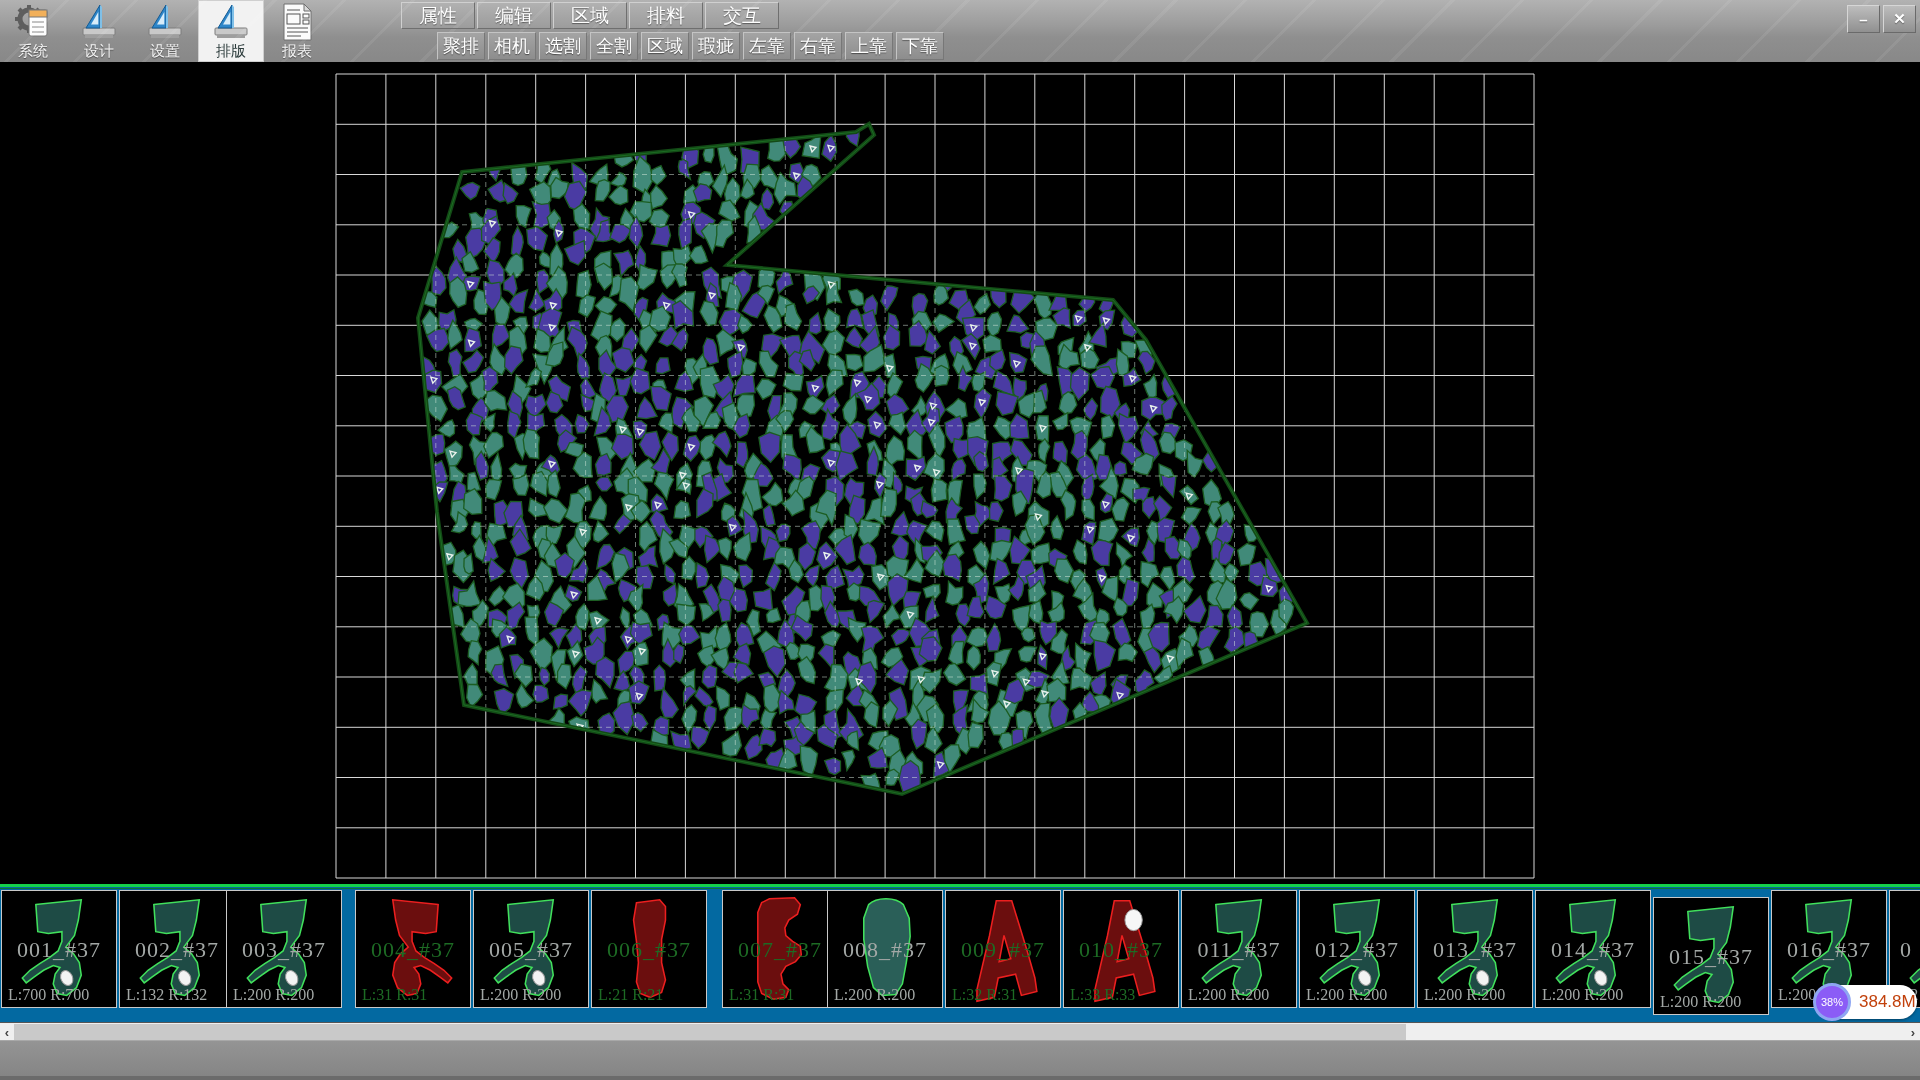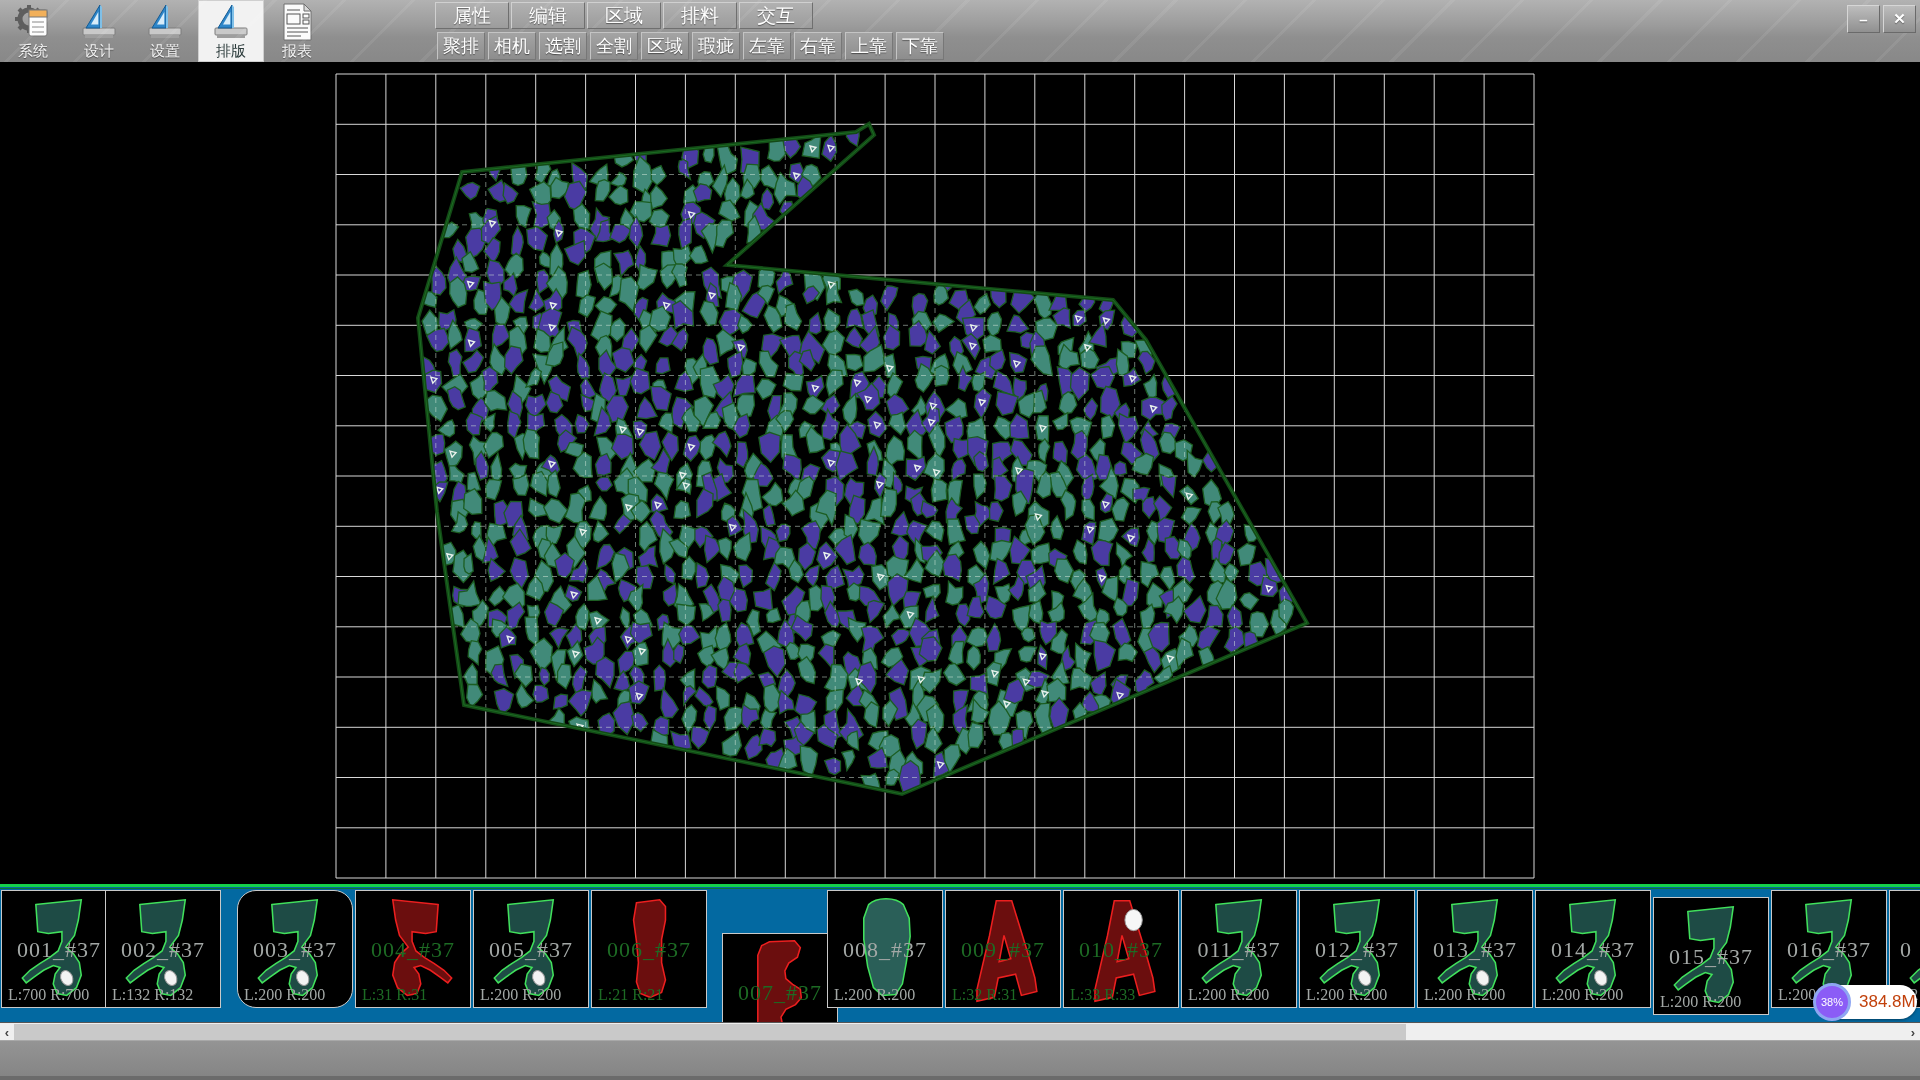--- a/index.html
+++ b/index.html
@@ -14,21 +14,21 @@
     background:repeating-linear-gradient(135deg,transparent 0 46px,rgba(255,255,255,.07) 46px 49px);
     pointer-events:none;}
   .appbar{position:absolute;left:0;top:0;height:62px;display:flex;}
   .app-btn{width:66px;height:62px;display:flex;flex-direction:column;align-items:center;
     justify-content:flex-start;cursor:default;}
   .app-btn.selected{background:#f2f2f2;box-shadow:inset 0 0 0 1px #cfcfcf;}
   .app-icon{width:40px;height:40px;margin-top:2px;position:relative;}
   .app-label{font-size:15px;color:#f4f4f4;text-shadow:0 1px 1px rgba(0,0,0,.45);line-height:18px;}
   .app-btn.selected .app-label{color:#2b3b3b;text-shadow:none;}
 
-  .tabs{position:absolute;left:435px;top:2px;display:flex;z-index:2;}
+  .tabs{position:absolute;left:401px;top:2px;display:flex;z-index:2;}
   .tab{width:74px;height:27px;border:1px solid;border-color:#d0d0d0 #6f6f6f #6f6f6f #d0d0d0;
     box-sizing:border-box;margin-right:2px;display:flex;align-items:center;justify-content:center;
     color:#fff;font-size:19px;text-shadow:0 1px 1px rgba(0,0,0,.45);background:rgba(255,255,255,.03);}
   .tools{position:absolute;left:417px;top:32px;display:flex;z-index:2;padding-left:20px;}
   .tool-btn{width:48px;height:28px;margin-right:3px;display:flex;align-items:center;justify-content:center;
     color:#fff;font-size:18px;text-shadow:0 1px 1px rgba(0,0,0,.5);
     background:linear-gradient(#a4a4a4,#8d8d8d);border:1px solid;border-color:#c4c4c4 #777 #777 #c4c4c4;
     box-sizing:border-box;}
   .win-controls{position:absolute;right:4px;top:5px;display:flex;gap:3px;z-index:3;}
   .win-btn{width:33px;height:28px;display:flex;align-items:center;justify-content:center;
@@ -1260,31 +1260,31 @@
       <div class="cell" style="left: 1px;">
         <svg width="100" height="114" viewBox="0 0 100 118">
        <g>
             <path d="M25,12 L72,7 L69,28 L65,44 L56,56 L64,63 L70,72 L72,85 L67,98 L57,106 L47,104 L43,94 L45,84 L50,77 L43,75 L33,80 L23,87 L15,93 L11,88 L19,80 L29,73 L39,67 L48,60 L52,50 L52,40 L38,42 L27,40 Z" fill="#1e4b45" stroke="#41e05c" stroke-width="1.6" fill-rule="evenodd"></path>
           </g>
        <ellipse cx="57" cy="88" rx="6" ry="8" transform="rotate(-25 57 88)" fill="#f3f3f3" stroke="#9a9a9a"></ellipse>
      </svg>
      <div class="cell-name lbl-gray">001_#37</div>
      <div class="cell-sub lbl-gray">L:700 R:700</div>
       </div>
-      <div class="cell" style="left: 105px;">
+      <div class="cell" style="left: 119px;">
         <svg width="100" height="114" viewBox="0 0 100 118">
        <g>
             <path d="M25,12 L72,7 L69,28 L65,44 L56,56 L64,63 L70,72 L72,85 L67,98 L57,106 L47,104 L43,94 L45,84 L50,77 L43,75 L33,80 L23,87 L15,93 L11,88 L19,80 L29,73 L39,67 L48,60 L52,50 L52,40 L38,42 L27,40 Z" fill="#1e4b45" stroke="#41e05c" stroke-width="1.6" fill-rule="evenodd"></path>
           </g>
        <ellipse cx="57" cy="88" rx="6" ry="8" transform="rotate(-25 57 88)" fill="#f3f3f3" stroke="#9a9a9a"></ellipse>
      </svg>
      <div class="cell-name lbl-gray">002_#37</div>
      <div class="cell-sub lbl-gray">L:132 R:132</div>
       </div>
-      <div class="cell" style="left: 237px; border-radius: 19px;">
+      <div class="cell" style="left: 226px;">
         <svg width="100" height="114" viewBox="0 0 100 118">
        <g>
             <path d="M25,12 L72,7 L69,28 L65,44 L56,56 L64,63 L70,72 L72,85 L67,98 L57,106 L47,104 L43,94 L45,84 L50,77 L43,75 L33,80 L23,87 L15,93 L11,88 L19,80 L29,73 L39,67 L48,60 L52,50 L52,40 L38,42 L27,40 Z" fill="#1e4b45" stroke="#41e05c" stroke-width="1.6" fill-rule="evenodd"></path>
           </g>
        <ellipse cx="57" cy="88" rx="6" ry="8" transform="rotate(-25 57 88)" fill="#f3f3f3" stroke="#9a9a9a"></ellipse>
      </svg>
      <div class="cell-name lbl-gray">003_#37</div>
      <div class="cell-sub lbl-gray">L:200 R:200</div>
       </div>
       <div class="cell" style="left: 355px; padding-left: 24px;">
@@ -1310,21 +1310,21 @@
       <div class="cell" style="left: 591px;">
         <svg width="100" height="114" viewBox="0 0 100 118">
        <g>
             <path d="M36,10 L60,7 L66,14 L66,28 L62,48 L62,72 L66,90 L62,103 L50,108 L40,104 L36,92 L38,72 L36,50 L33,28 Z" fill="#6b0e0e" stroke="#ec1f1f" stroke-width="1.6" fill-rule="evenodd"></path>
           </g>
 
      </svg>
      <div class="cell-name lbl-green">006_#37</div>
      <div class="cell-sub lbl-green">L:21 R:21</div>
       </div>
-      <div class="cell" style="left: 722px; margin-top: 43px;">
+      <div class="cell" style="left: 722px;">
         <svg width="100" height="114" viewBox="0 0 100 118">
        <g>
             <path d="M38,6 L64,5 L70,12 L67,22 L58,28 L54,36 L55,44 L62,50 L70,55 L71,64 L65,71 L55,76 L50,84 L52,94 L58,100 L55,108 L42,110 L30,104 L26,92 L26,20 L30,10 Z" fill="#6b0e0e" stroke="#ec1f1f" stroke-width="1.6" fill-rule="evenodd"></path>
           </g>
 
      </svg>
      <div class="cell-name lbl-green">007_#37</div>
      <div class="cell-sub lbl-green">L:31 R:31</div>
       </div>
       <div class="cell" style="left: 827px;">

